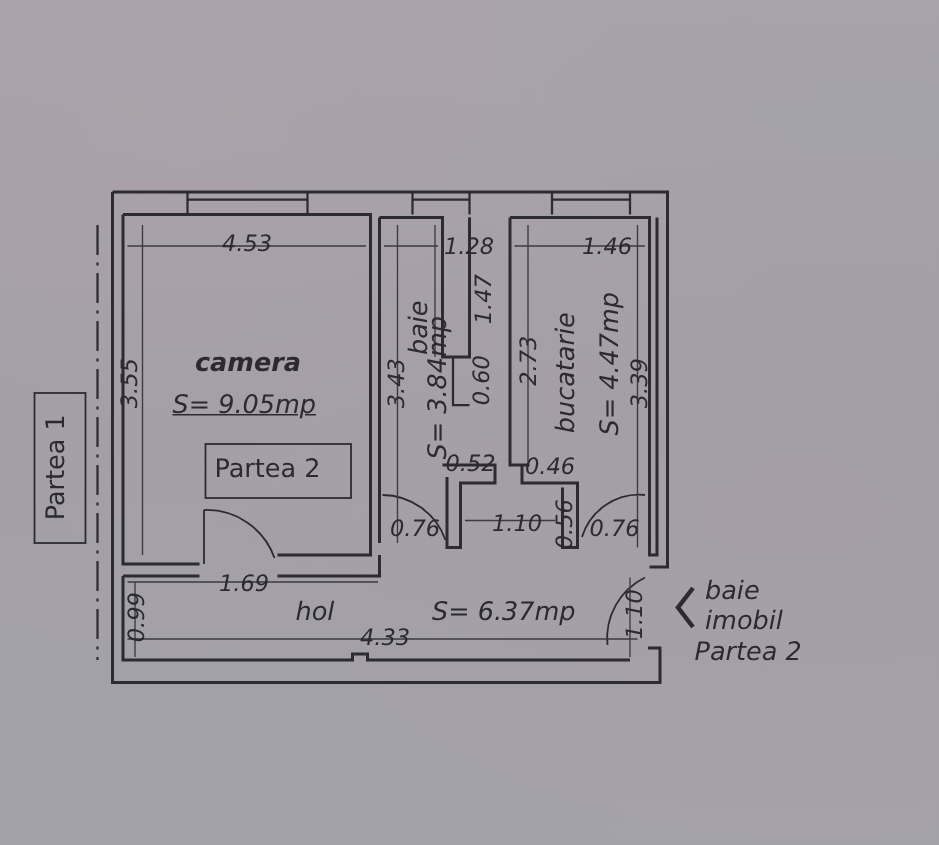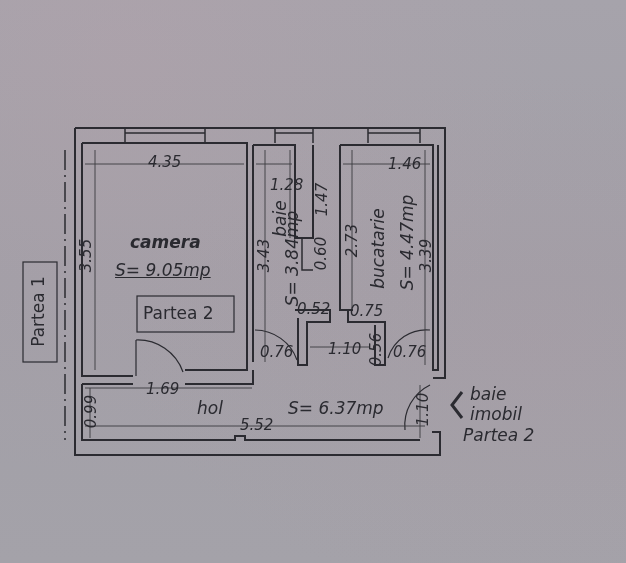--- a/index.html
+++ b/index.html
@@ -81,51 +81,51 @@
 
   <rect x="23" y="262" width="34" height="100" stroke-width="1.2"></rect>
 
   <rect x="137" y="296" width="97" height="36" stroke-width="1.2"></rect>
 
   <path d="M65 150 V440" stroke-width="1.5" stroke-dasharray="20 5 2 5"></path>
 
   <path d="M462 392 L452 405 L462 418" stroke-width="3"></path>
 </svg>
 
-<div class="lbl dim" style="left:148px;top:155px;">4.35</div>
+<div class="lbl dim" style="left:148px;top:155px;">4.53</div>
 <div class="lbl dim rot" style="left:70px;top:248px;">3.55</div>
 <div class="lbl room" style="left:130px;top:234px;font-weight:bold;">camera</div>
 <div class="lbl room" style="left:115px;top:262px;text-decoration:underline;">S= 9.05mp</div>
 
 <div class="lbl dim" style="left:278px;top:157px;"></div>
-<div class="lbl dim" style="left:270px;top:157px;margin-top:21px;">1.28</div>
+<div class="lbl dim" style="left:296px;top:157px;">1.28</div>
 <div class="lbl dim rot" style="left:306px;top:192px;">1.47</div>
 <div class="lbl dim rot" style="left:248px;top:248px;">3.43</div>
 <div class="lbl dim rot" style="left:305px;top:246px;">0.60</div>
 <div class="lbl room rot" style="left:262px;top:210px;">baie</div>
 <div class="lbl room rot" style="left:245px;top:250px;">S= 3.84mp</div>
 
 <div class="lbl dim" style="left:372px;top:157px;margin-left:16px;">1.46</div>
 <div class="lbl dim rot" style="left:336px;top:233px;">2.73</div>
 <div class="lbl dim rot" style="left:410px;top:248px;">3.39</div>
 <div class="lbl room rot" style="left:338px;top:240px;">bucatarie</div>
 <div class="lbl room rot" style="left:360px;top:234px;">S= 4.47mp</div>
 
 <div class="lbl dim" style="left:297px;top:302px;text-align:center;">0.52</div>
-<div class="lbl dim" style="left:350px;top:304px;">0.75</div>
+<div class="lbl dim" style="left:350px;top:304px;">0.46</div>
 <div class="lbl dim" style="left:260px;top:345px;">0.76</div>
 <div class="lbl dim" style="left:328px;top:342px;">1.10</div>
 <div class="lbl dim rot" style="left:360px;top:342px;">0.56</div>
 <div class="lbl dim" style="left:393px;top:345px;">0.76</div>
 
 <div class="lbl dim" style="left:146px;top:382px;">1.69</div>
 <div class="lbl dim rot" style="left:75px;top:404px;">0.99</div>
 <div class="lbl room" style="left:197px;top:400px;text-align:right;">hol</div>
 <div class="lbl room" style="left:288px;top:400px;">S= 6.37mp</div>
-<div class="lbl dim" style="left:240px;top:418px;">5.52</div>
+<div class="lbl dim" style="left:240px;top:418px;">4.33</div>
 <div class="lbl dim rot" style="left:407px;top:402px;">1.10</div>
 
 <div class="lbl room rot" style="left:3px;top:303px;font-style:normal;">Partea 1</div>
 <div class="lbl room" style="left:143px;top:305px;font-style:normal;">Partea 2</div>
 
 <div class="lbl room" style="left:470px;top:386px;">baie</div>
 <div class="lbl room" style="left:470px;top:406px;">imobil</div>
 <div class="lbl room" style="left:463px;top:427px;">Partea 2</div>
 
 </body></html>

